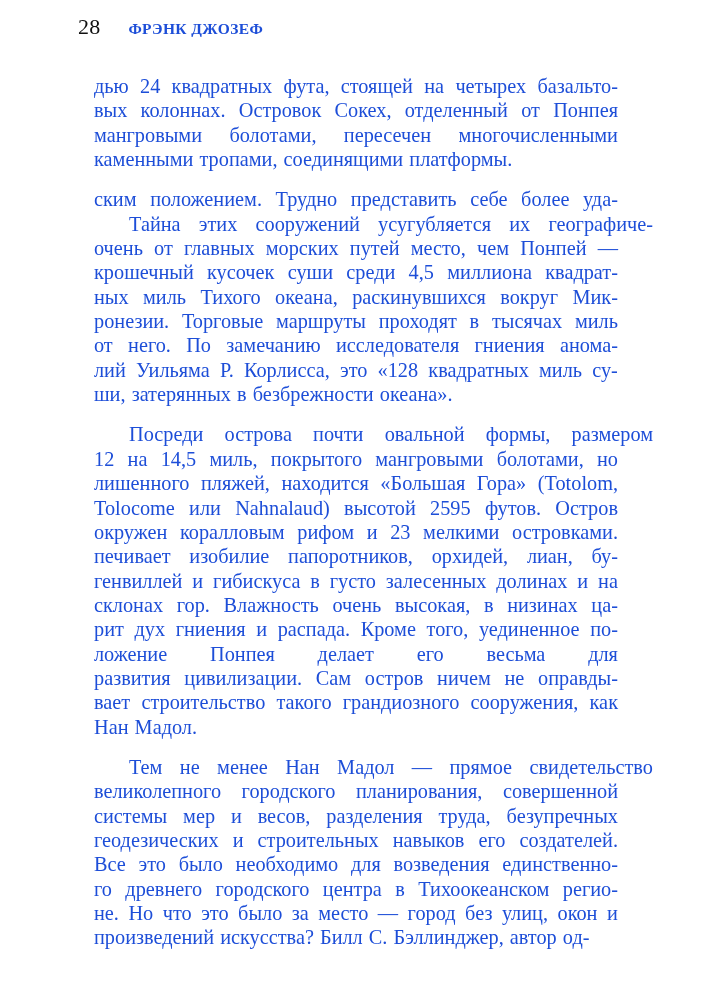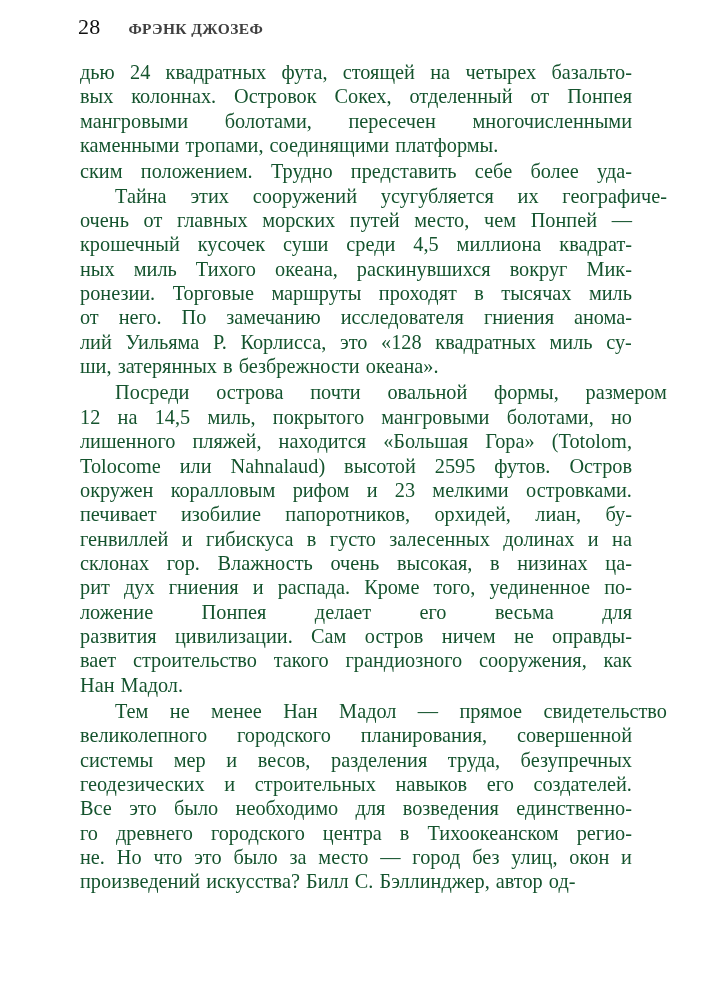--- a/index.html
+++ b/index.html
@@ -38,37 +38,37 @@
     font-size: 22px;
     line-height: 1;
     letter-spacing: 0.2px;
     color: #111111;
   }
   .head-title {
     margin-left: 28px;
     font-size: 15.5px;
     font-weight: bold;
     letter-spacing: 0.4px;
-    color: #404040;
+    color: #1d4ed8;
     white-space: nowrap;
   }
 
   
   .textblock {
     position: absolute;
     left: 78px;
     top: 58px;
     width: 556px;
   }
 
   .para {
-    margin: 2px;
+    margin: 16px;
     font-size: 20.3px;
     line-height: 24.35px;
-    color: #14532d;
+    color: #1d4ed8;
     text-align: justify;
     text-align-last: left;
     hyphens: none;
     word-spacing: 0px;
   }
   .para + .para {
     margin-top: 0;
   }
 
   

